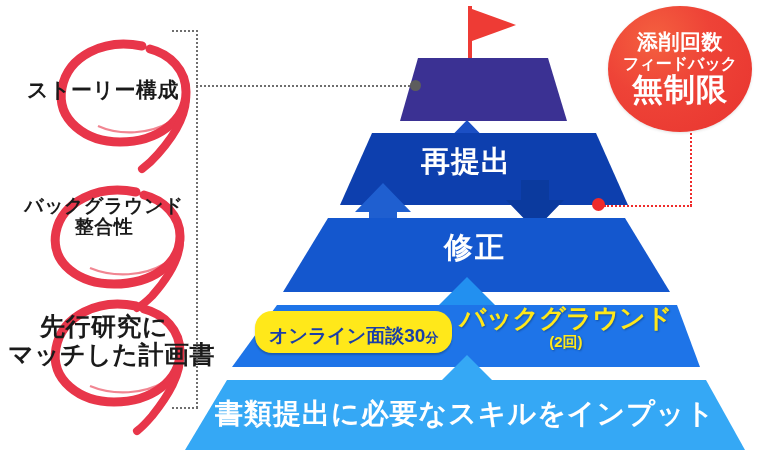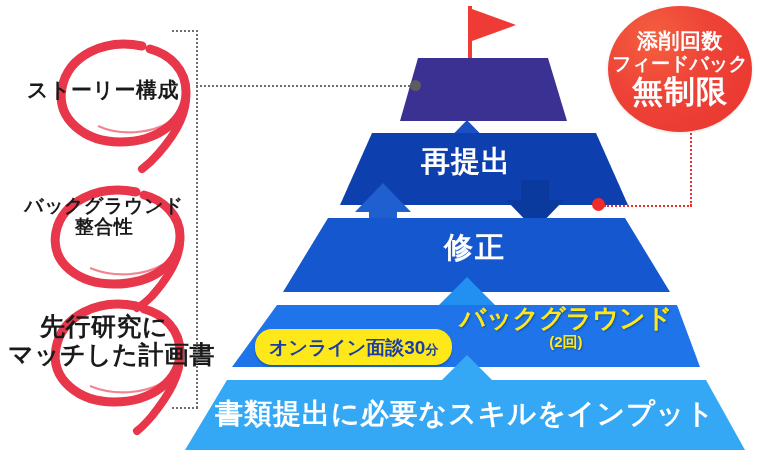--- a/index.html
+++ b/index.html
@@ -67,25 +67,25 @@
   .t5{left:195px;top:395px;width:540px;font-size:28px;letter-spacing:1px;}
 
   
   .t4wrap{position:absolute;left:255px;top:305px;width:450px;height:58px;z-index:4;
           display:flex;align-items:flex-start;}
   .pill{
     display:inline-block;
     background:#FFE81A;
     color:#1a3ea8;
     border-radius:17px;
-    padding:6px 14px 4px 14px;
+    padding:12px 14px 4px 14px;
     font-size:19px;font-weight:bold;
     white-space:nowrap;
     box-shadow:0 2px 2px rgba(0,0,0,.22);
-    margin-top:24px;
+    margin-top:6px;
     letter-spacing:0px;
   }
   .pill .mins{font-size:13px;}
   .t4right{margin-left:7px;text-align:center;}
   .t4main{
     color:#FFE81A;font-weight:bold;font-size:26px;white-space:nowrap;
     text-shadow:1px 1px 2px rgba(0,0,0,.30);letter-spacing:0px;line-height:1.05;
   }
   .t4sub{
     color:#FFE81A;font-weight:bold;font-size:15px;white-space:nowrap;
@@ -97,21 +97,21 @@
     position:absolute;left:608px;top:6px;width:144px;height:126px;
     border-radius:50%;
     background:radial-gradient(circle at 32% 26%, #f4603f 0%, #ee4337 42%, #e8342f 100%);
     z-index:9;
     display:flex;flex-direction:column;align-items:center;justify-content:center;
     box-shadow:0 1px 3px rgba(0,0,0,.12);
   }
   .badge div{color:#fff;white-space:nowrap;text-align:right;
              font-family:"Liberation Serif","DejaVu Serif",serif;font-weight:bold;}
   .b1{font-size:21px;line-height:1.08;letter-spacing:.5px;}
-  .b2{font-size:19px;line-height:1.12;margin-top:1px;letter-spacing:0px;}
+  .b2{font-size:16px;line-height:1.12;margin-top:1px;letter-spacing:0px;}
   .b3{font-size:31px;line-height:1.05;margin-top:1px;letter-spacing:1px;}
 </style>
 </head>
 <body>
 
 <div id="stage">
 
   <div class="dotline dot-v" style="left:196px;top:30px;height:378px;"></div>
   <div class="dotline dot-h" style="left:172px;top:30px;width:26px;"></div>
   <div class="dotline dot-h" style="left:172px;top:407px;width:26px;"></div>

